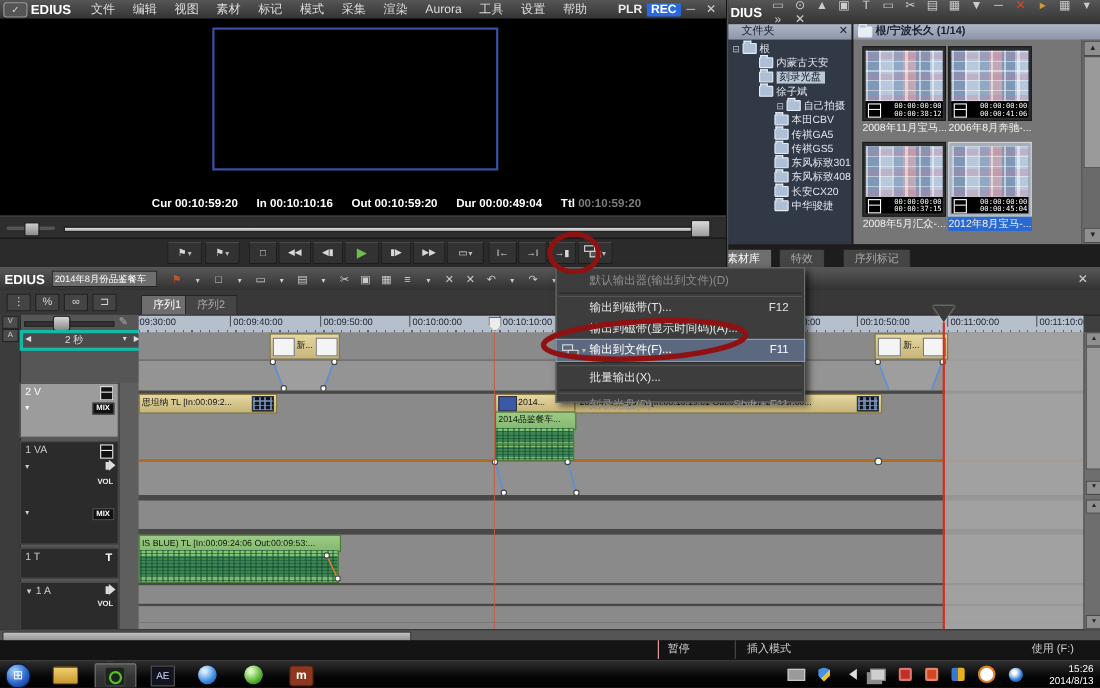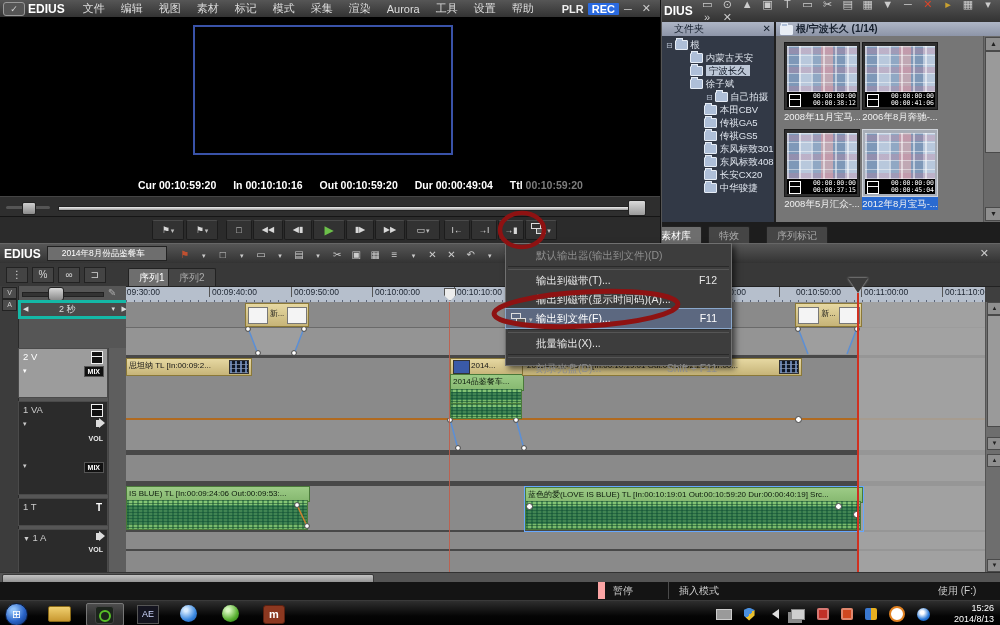--- a/index.html
+++ b/index.html
@@ -177,21 +177,21 @@
     </div>
 
     <div class="abs" style="left:0;top:22px;width:112px;height:200px;background:#323946;border-right:2px solid #1f1f1f;">
       <div class="abs panelhead" style="left:0;top:0;width:112px;height:14px;">
         <span style="margin-left:12px;">文件夹</span>
         <span style="position:absolute;right:3px;top:0;">✕</span>
       </div>
       <div class="abs" style="left:0;top:14px;width:112px;height:186px;">
         <div class="treerow" style="left:4px;top:2px;"><span class="texp">⊟</span><span class="fold"></span> <span>根</span></div>
         <div class="treerow" style="left:28px;top:15px;"><span class="fold"></span> <span>内蒙古天安</span></div>
-        <div class="treerow" style="left:28px;top:28px;"><span class="fold"></span> <span class="tsel">宁波长久</span></div>
+        <div class="treerow" style="left:28px;top:28px;"><span class="fold"></span> <span class="tsel">刻录光盘</span></div>
         <div class="treerow" style="left:28px;top:41px;"><span class="fold"></span> <span>徐子斌</span></div>
         <div class="treerow" style="left:16px;top:54px;margin-left:28px;"><span class="texp">⊟</span><span class="fold"></span> <span>自己拍摄</span></div>
         <div class="treerow" style="left:42px;top:67px;"><span class="fold"></span> <span>本田CBV</span></div>
         <div class="treerow" style="left:42px;top:80px;"><span class="fold"></span> <span>传祺GA5</span></div>
         <div class="treerow" style="left:42px;top:93px;"><span class="fold"></span> <span>传祺GS5</span></div>
         <div class="treerow" style="left:42px;top:106px;"><span class="fold"></span> <span>东风标致301</span></div>
         <div class="treerow" style="left:42px;top:119px;"><span class="fold"></span> <span>东风标致408</span></div>
         <div class="treerow" style="left:42px;top:132px;"><span class="fold"></span> <span>长安CX20</span></div>
         <div class="treerow" style="left:42px;top:145px;"><span class="fold"></span> <span>中华骏捷</span></div>
       </div>
@@ -254,21 +254,21 @@
       <span class="seqtab on" style="left:-12px;">素材库</span>
       <span class="seqtab" style="left:46px;">特效</span>
       <span class="seqtab" style="left:104px;">序列标记</span>
     </div>
   </div>
 
   <div class="abs" style="left:0;top:243px;width:1000px;height:357px;background:#3f3f3f;border-top:1px solid #666;">
 
     <div class="abs titlebar" style="left:0;top:0;width:1000px;height:19px;display:flex;align-items:center;">
       <span style="font-weight:bold;color:#fff;font-size:12px;margin:0 6px 0 4px;">EDIUS</span>
-      <span class="nowrap" style="display:inline-block;width:90px;height:13px;line-height:13px;background:#6e6e6e;border:1px solid #222;color:#fff;font-size:8.5px;padding:0 14px;">2014年8月份品鉴餐车</span>
+      <span class="nowrap" style="display:inline-block;width:90px;height:13px;line-height:13px;background:#6e6e6e;border:1px solid #222;color:#fff;font-size:8.5px;padding:0 2px;">2014年8月份品鉴餐车</span>
       <span class="tl-tools" style="margin-left:10px;">
         <span>⚑</span>
         <span style="font-size:7px;">▾</span>
         <span>□</span>
         <span style="font-size:7px;">▾</span>
         <span>▭</span>
         <span style="font-size:7px;">▾</span>
         <span>▤</span>
         <span style="font-size:7px;">▾</span>
         <span>✂</span>
@@ -367,21 +367,21 @@
     <div class="abs" style="left:126px;top:43px;width:859px;height:16px;background:#b6bfcc;border-bottom:1px solid #70788a;overflow:hidden;color:#1c2430;font-size:8.5px;">
       <div class="abs" style="left:0;bottom:0;width:859px;height:3px;background:repeating-linear-gradient(90deg,#5a6478 0 1px,transparent 1px 8px);"></div>
       <span class="abs" style="left:-14px;border-left:1px solid #555;padding-left:2px;">00:09:30:00</span>
       <span class="abs" style="left:83px;border-left:1px solid #555;padding-left:2px;">00:09:40:00</span>
       <span class="abs" style="left:165px;border-left:1px solid #555;padding-left:2px;">00:09:50:00</span>
       <span class="abs" style="left:246px;border-left:1px solid #555;padding-left:2px;">00:10:00:00</span>
       <span class="abs" style="left:328px;border-left:1px solid #555;padding-left:2px;">00:10:10:00</span>
       <span class="abs" style="left:409px;border-left:1px solid #555;padding-left:2px;">00:10:20:00</span>
       <span class="abs" style="left:490px;border-left:1px solid #555;padding-left:2px;">00:10:30:00</span>
       <span class="abs" style="left:572px;border-left:1px solid #555;padding-left:2px;">00:10:40:00</span>
-      <span class="abs" style="left:653px;border-left:1px solid #555;padding-left:16px;">00:10:50:00</span>
+      <span class="abs" style="left:653px;border-left:1px solid #555;padding-left:2px;">00:10:50:00</span>
       <span class="abs" style="left:735px;border-left:1px solid #555;padding-left:2px;">00:11:00:00</span>
       <span class="abs" style="left:816px;border-left:1px solid #555;padding-left:2px;">00:11:10:00</span>
     </div>
   </div>
 
   <div class="trow-bg" style="top:302px;height:25px;"></div>
   <div class="trow-bg" style="top:327px;height:28px;background:#949494;border-top:1px solid #6a6a6a;"></div>
   <div class="sep" style="top:355px;height:3px;"></div>
   <div class="trow-bg" style="top:358px;height:60px;"></div>
   <div class="trow-bg" style="top:418px;height:32px;background:#909090;border-top:2px solid #b06a20;"></div>
@@ -456,48 +456,39 @@
 
   <div class="aclip" style="left:126px;top:486px;width:182px;height:14px;">
     <span style="padding-left:2px;">IS BLUE)  TL [In:00:09:24:06 Out:00:09:53:...</span>
   </div>
   <div class="wave" style="left:126px;top:500px;width:180px;height:29px;"></div>
   <svg class="abs" style="left:294px;top:500px;" width="16" height="30">
     <line x1="3" y1="5" x2="13" y2="26" stroke="#d08030" stroke-width="1.5"></line>
     <circle cx="3" cy="5" r="2.4" fill="#fff" stroke="#444"></circle>
       <circle cx="13" cy="26" r="2.4" fill="#fff" stroke="#444"></circle>
   </svg>
-  <div class="abs" style="left:524px;top:486px;width:338px;height:44px;border:1px solid #66a8ff;">
-    <div class="aclip" style="left:0;top:0;width:336px;height:14px;">
-      <span style="padding-left:2px;">蓝色的爱(LOVE IS BLUE)  TL [In:00:10:19:01 Out:00:10:59:20 Dur:00:00:40:19]  Src...</span>
-    </div>
-    <div class="wave" style="left:0;top:14px;width:334px;height:28px;"></div>
-    <span class="dot" style="left:1px;top:16px;"></span>
-    <span class="dot" style="left:310px;top:16px;"></span>
-    <span class="dot" style="left:328px;top:24px;"></span>
-  </div>
 
   <div class="abs" style="left:444px;top:288px;width:10px;height:11px;background:#ececec;border:1px solid #555;clip-path:polygon(0 0,100% 0,100% 55%,50% 100%,0 55%);z-index:7;"></div>
   <div class="abs" style="left:449px;top:302px;width:1px;height:270px;background:rgba(195,90,70,.85);z-index:7;"></div>
   <div class="abs" style="left:848px;top:278px;width:0;height:0;border-left:10px solid transparent;border-right:10px solid transparent;border-top:15px solid #3b3b3b;filter:drop-shadow(0 0 1px #ccc);z-index:7;"></div>
   <div class="abs" style="left:857px;top:293px;width:2px;height:279px;background:#d03020;z-index:7;"></div>
 
   <div class="abs" style="left:985px;top:302px;width:15px;height:270px;background:#6e6e6e;border-left:1px solid #555;z-index:8;">
     <div class="abs" style="left:1px;top:0;width:13px;height:11px;background:#8f8f8f;border:1px solid #4a4a4a;font-size:6px;text-align:center;line-height:11px;color:#222;">▲</div>
     <div class="abs" style="left:1px;top:13px;width:13px;height:110px;background:#9a9a9a;border:1px solid #4a4a4a;"></div>
     <div class="abs" style="left:1px;top:135px;width:13px;height:11px;background:#8f8f8f;border:1px solid #4a4a4a;font-size:6px;text-align:center;line-height:11px;color:#222;">▼</div>
     <div class="abs" style="left:1px;top:152px;width:13px;height:11px;background:#8f8f8f;border:1px solid #4a4a4a;font-size:6px;text-align:center;line-height:11px;color:#222;">▲</div>
     <div class="abs" style="left:1px;top:257px;width:13px;height:11px;background:#8f8f8f;border:1px solid #4a4a4a;font-size:6px;text-align:center;line-height:11px;color:#222;">▼</div>
   </div>
 
   <div class="abs" style="left:0;top:572px;width:1000px;height:10px;background:#555;border-top:1px solid #333;">
     <div class="abs" style="left:2px;top:1px;width:370px;height:8px;background:linear-gradient(#c2c2c2,#8e8e8e);border:1px solid #3a3a3a;border-radius:2px;"></div>
   </div>
   <div class="abs" style="left:0;top:582px;width:1000px;height:18px;background:#141414;color:#cfcfcf;font-size:10px;line-height:17px;">
-    <span class="abs" style="left:598px;border-left:7px solid #fca5a5;padding-left:8px;">暂停</span>
+    <span class="abs" style="left:598px;border-left:1px solid #fca5a5;padding-left:8px;">暂停</span>
     <span class="abs" style="left:668px;border-left:1px solid #4a4a4a;padding-left:10px;">插入模式</span>
     <span class="abs" style="left:938px;">使用 (F:)</span>
   </div>
 
   <div class="abs cmenu" style="left:505px;top:243px;width:225px;height:121px;">
     <div class="mi dis" style="margin-top:2px;">
       <span>默认输出器(输出到文件)(D)</span>
     </div>
     <div class="msep"></div>
     <div class="mi">

